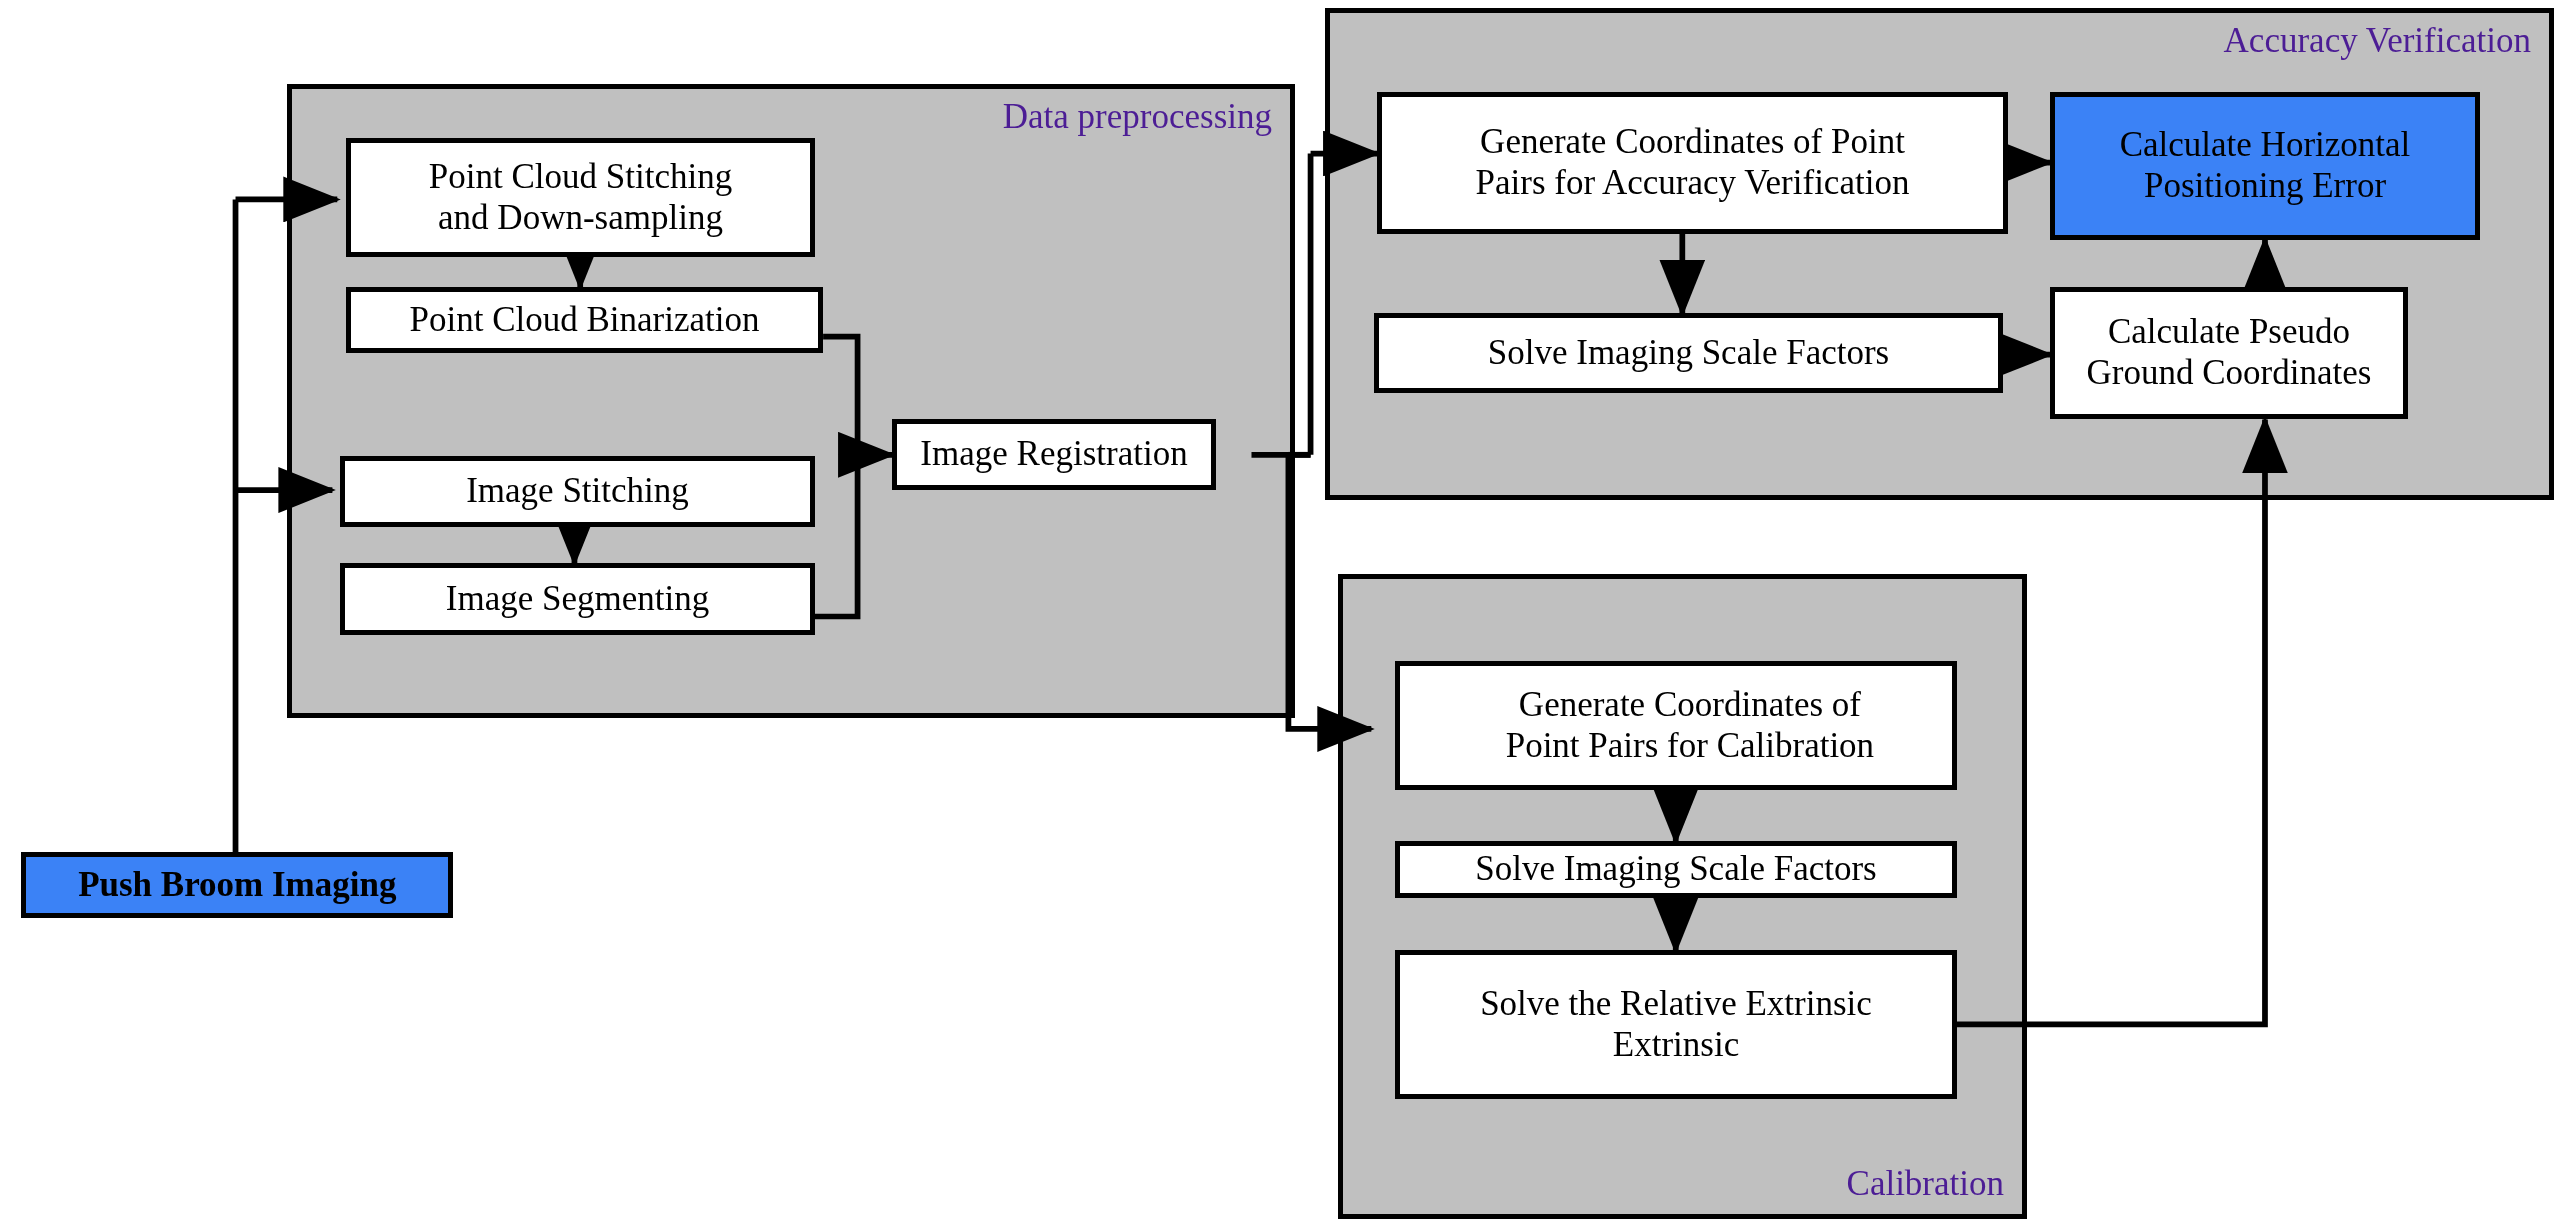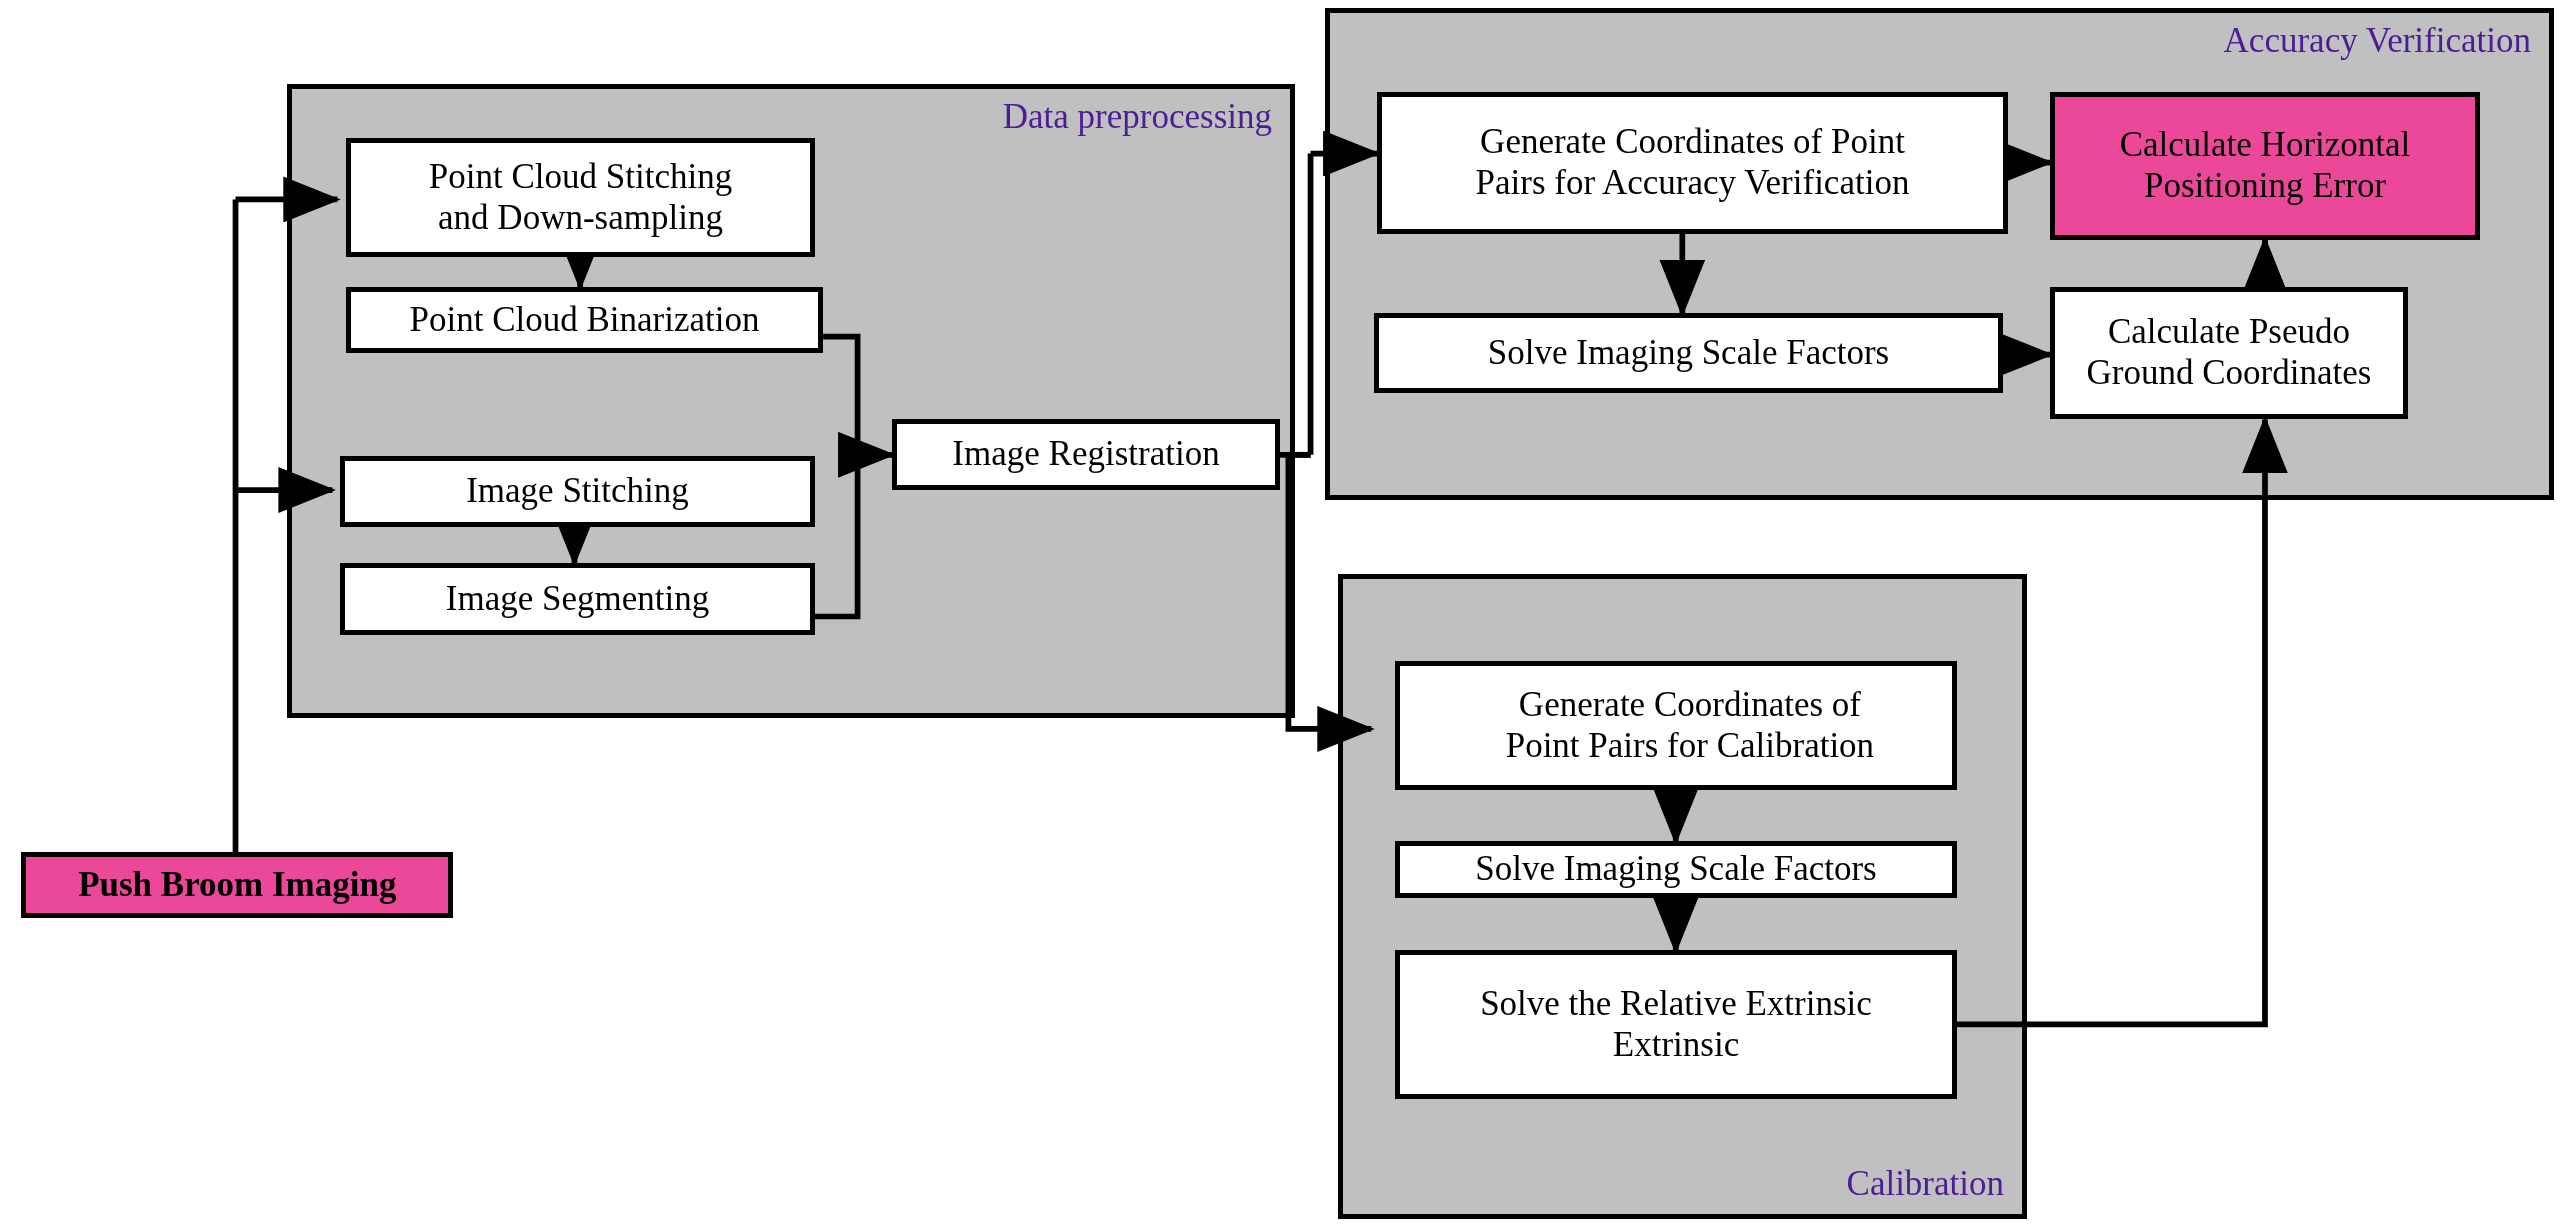--- a/index.html
+++ b/index.html
@@ -51,21 +51,21 @@
     display: flex;
     align-items: center;
     justify-content: center;
     text-align: center;
     color: #000000;
     font-size: 35px;
     line-height: 1.16;
     padding: 1.6px 8.2px;
   }
   .node.dark {
-    background: #ec4899;
+    background: #3b82f6;
   }
   .node span { display: block; width: 100%; }
 </style>
 </head>
 <body>
 
 <div id="canvas">
 
   <div class="panel" style="left:287px; top:84px; width:1008px; height:634px;">
     <div class="panel-label top">Data preprocessing</div>
@@ -135,21 +135,21 @@
   </div>
 
   <div class="node" style="left:340px; top:456px; width:475px; height:71px;">
     <span>Image Stitching</span>
   </div>
 
   <div class="node" style="left:340px; top:563px; width:475px; height:72px;">
     <span>Image Segmenting</span>
   </div>
 
-  <div class="node" style="left:892px; top:419px; width:388px; height:71px;">
+  <div class="node" style="left:892px; top:419px; width:324px; height:71px;">
     <span>Image Registration</span>
   </div>
 
   <div class="node" style="left:1377px; top:92px; width:631px; height:142px;">
     <span>
       <span>Generate Coordinates of Point</span>
       <span>Pairs for Accuracy Verification</span>
     </span>
   </div>
 

